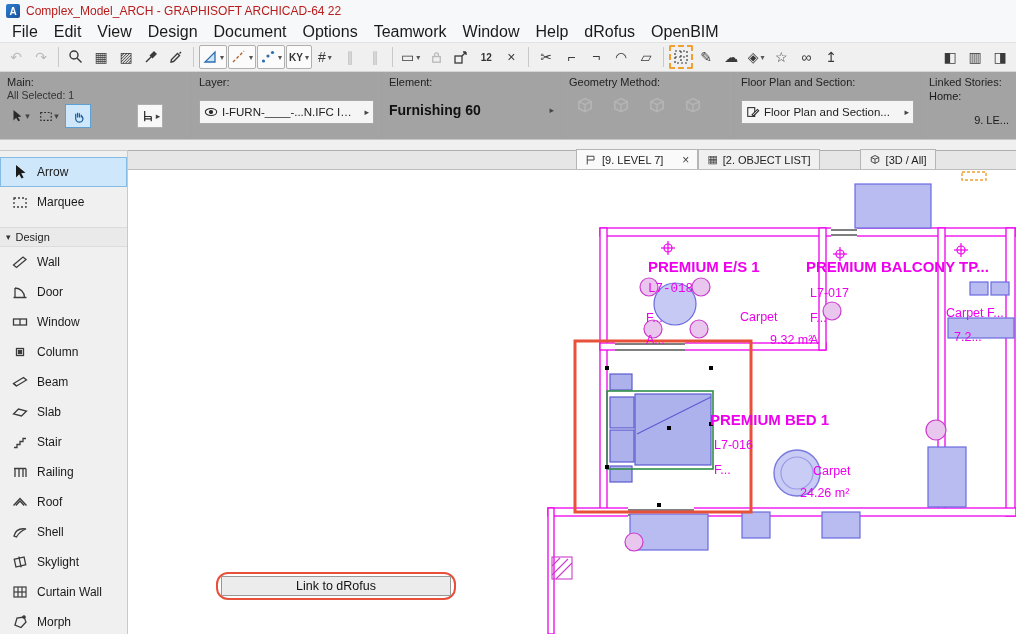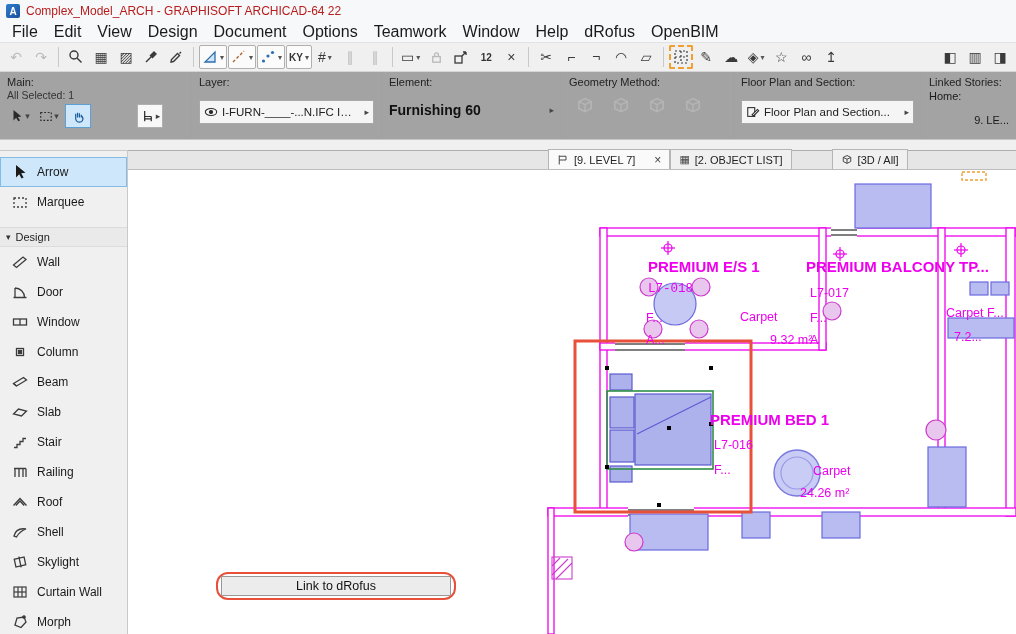--- a/index.html
+++ b/index.html
@@ -53,21 +53,21 @@
   
   .toolbox { width:128px; background:#f0f0f0; border-right:1px solid #c9c9c9; border-top:1px solid #c9c9c9; padding-top:6px; overflow:hidden; }
   .tbx-item { height:30px; display:flex; align-items:center; gap:8px; padding-left:10px; border:1px solid transparent; font-size:12px; color:#1a1a1a; }
   .tbx-item.active { background:#cfe7fb; border-color:#84bce6; }
   .tbx-ic { width:18px; display:flex; justify-content:center; }
   .tbx-group { height:20px; margin-top:10px; display:flex; align-items:center; gap:5px; padding-left:6px; font-size:11px; color:#222; background:#eaeaea; border-top:1px solid #dcdcdc; border-bottom:1px solid #dcdcdc; }
   .tbx-caret { font-size:9px; color:#333; }
 
   
   .main { flex:1; display:flex; flex-direction:column; min-width:0; }
-  .tabbar { height:20px; background:#e6e6e6; border-top:1px solid #adadad; border-bottom:1px solid #bdbdbd; display:flex; align-items:flex-end; }
+  .tabbar { height:20px; background:#e6e6e6; border-top:1px solid #adadad; border-bottom:1px solid #bdbdbd; display:flex; align-items:flex-end;padding-left:28px; }
   .tab-spacer { width:420px; }
   .tab { height:20px; display:flex; align-items:center; gap:5px; padding:0 8px; font-size:11px; color:#222; background:#f0f0f0; border:1px solid #b5b5b5; border-bottom:none; white-space:nowrap; }
   .tab.active { background:#fafafa; height:20px; }
   .tab-close { font-size:12px; color:#444; margin-left:14px; }
   .tab-gap { width:40px; }
   .tab-ic { font-size:11px; color:#444; display:flex; }
 
   
   .canvas { position:relative; flex:1; background:#ffffff; overflow:hidden; }
   .plan-svg { position:absolute; left:0; top:0; }

